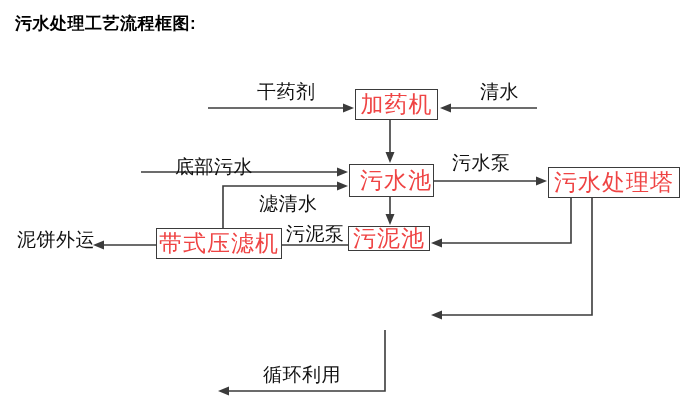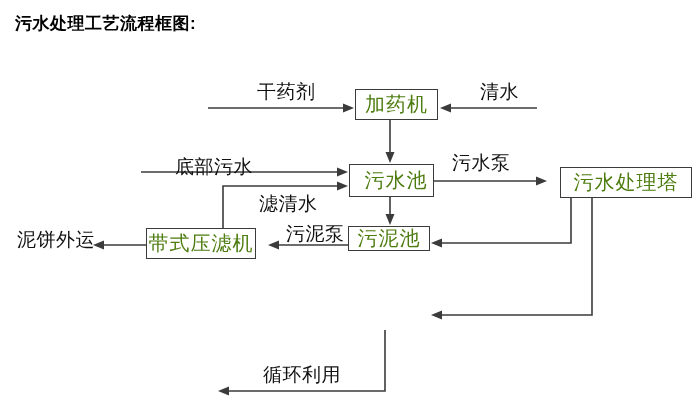--- a/index.html
+++ b/index.html
@@ -33,22 +33,22 @@
     height: 420px;
   }
   .node {
     position: absolute;
     box-sizing: border-box;
     border: 1.5px solid #3b3b3b;
     background: #ffffff;
     display: flex;
     align-items: center;
     justify-content: center;
-    font-size: 20px;
-    color: #4d7c0f;
+    font-size: 23px;
+    color: #ef4444;
     letter-spacing: 1px;
     white-space: nowrap;
   }
   .flow-label {
     position: absolute;
     font-size: 19px;
     color: #111111;
     letter-spacing: 0.5px;
     white-space: nowrap;
   }
@@ -120,25 +120,25 @@
     <g>
       <path d="M385,330 V391 H228"></path>
       <polygon points="218,391 229,386.5 229,395.5" fill="#3b3b3b" stroke="none"></polygon>
     </g>
   </svg>
 
   <div class="node" style="left:355px; top:89px; width:83px; height:31px;">加药机</div>
 
   <div class="node" style="left:349px; top:164px; width:85px; height:33px;padding-left:9px;">污水池</div>
 
-  <div class="node" style="left:560px; top:167px; width:132px; height:31px;">污水处理塔</div>
+  <div class="node" style="left:548px; top:167px; width:132px; height:31px;">污水处理塔</div>
 
   <div class="node" style="left:348px; top:226px; width:82px; height:25px;">污泥池</div>
 
-  <div class="node" style="left:146px; top:228px; width:110px; height:31px;">带式压滤机</div>
+  <div class="node" style="left:156px; top:228px; width:126px; height:31px;">带式压滤机</div>
 
 
   <div class="flow-label" style="left:257px; top:79px;">干药剂</div>
 
   <div class="flow-label" style="left:480px; top:79px;">清水</div>
 
   <div class="flow-label" style="left:175px; top:154px;">底部污水</div>
 
   <div class="flow-label" style="left:259px; top:191px;">滤清水</div>
 

